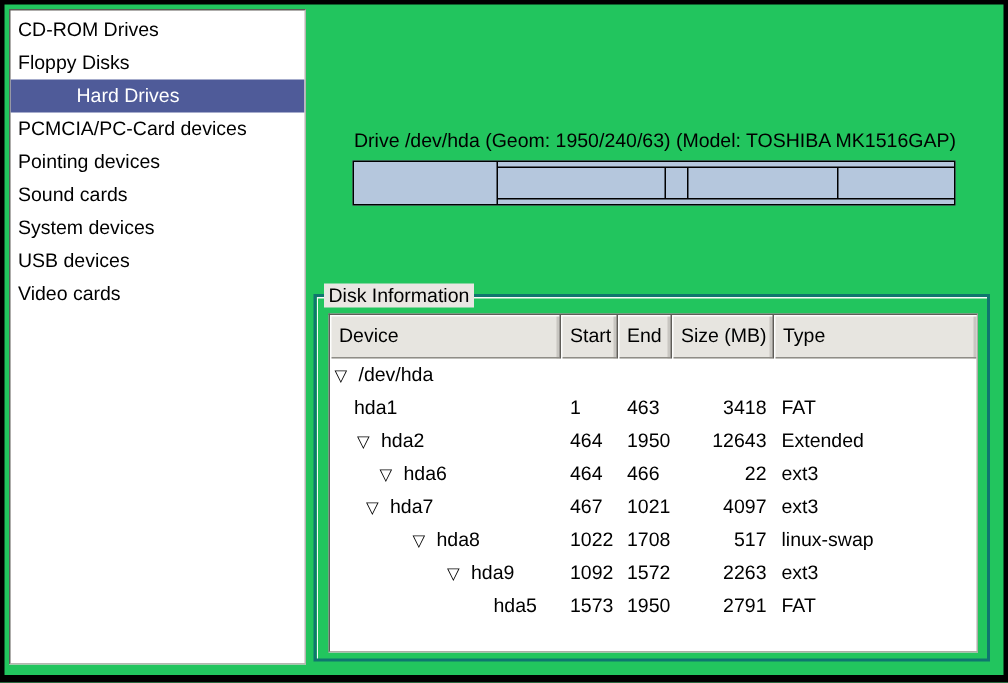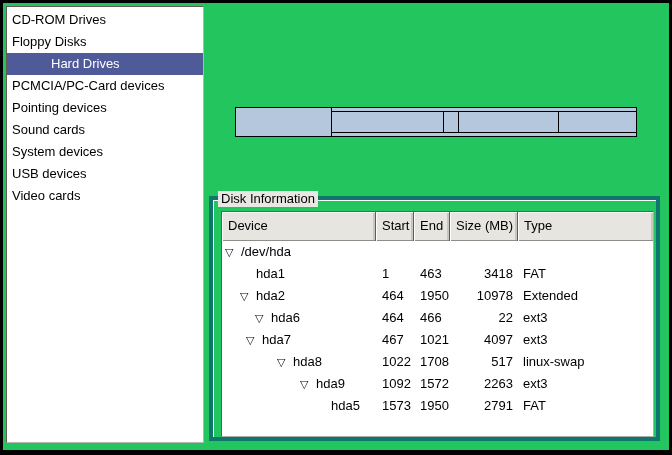--- a/index.html
+++ b/index.html
@@ -53,21 +53,21 @@
   .ext-inner {
     height:100%; display:flex;
     border-top:1px solid #000; border-bottom:1px solid #000;
   }
   .seg-logical { height:100%; border-right:1px solid #000; }
   .seg-logical:last-child { border-right:none; }
   
   .disk-frame {
     position:absolute; left:206px; top:193px;
     width:451px; height:245px;
-    border:4px solid #0f766e;
+    border:2px solid #0f766e;
     box-shadow:inset 1px 1px 0 #fbfaf8;
   }
   .frame-label {
     position:absolute; top:-9px; left:5px;
     background:#e9e7e3; padding:0 3px;
     line-height:16px; white-space:nowrap;
   }
   
   .disk-table {
     position:absolute; left:8px; top:11px;
@@ -113,20 +113,21 @@
       <div class="list-item">Floppy Disks</div>
       <div class="list-item selected">Hard Drives</div>
       <div class="list-item">PCMCIA/PC-Card devices</div>
       <div class="list-item">Pointing devices</div>
       <div class="list-item">Sound cards</div>
       <div class="list-item">System devices</div>
       <div class="list-item">USB devices</div>
       <div class="list-item">Video cards</div>
     </div>
 
+  <div class="drive-title">Drive /dev/hda (Geom: 1950/240/63) (Model: TOSHIBA MK1516GAP)</div>
 
   <div class="partition-bar">
       <div class="seg-primary" style="width: 23.9%;"></div>
       <div class="seg-extended" style="width: 76.1%;">
         <div class="ext-inner">
           <div class="seg-logical" style="width: 37%;"></div>
           <div class="seg-logical" style="width: 4.7%;"></div>
           <div class="seg-logical" style="width: 33%;"></div>
           <div class="seg-logical" style="width: 25.3%;"></div>
         </div>
@@ -146,31 +147,31 @@
         </div>
       <div class="tbody">
           <div class="tr">
             <div class="td col0" style="padding-left: 3px;"><span class="expander">▽</span><span>/dev/hda</span></div>
             <div class="td col1"></div>
             <div class="td col2"></div>
             <div class="td col3"></div>
             <div class="td col4"></div>
           </div>
           <div class="tr">
-            <div class="td col0" style="padding-left: 18px;"><span class="expander"></span><span>hda1</span></div>
+            <div class="td col0" style=""><span class="expander"></span><span>hda1</span></div>
             <div class="td col1">1</div>
             <div class="td col2">463</div>
             <div class="td col3">3418</div>
             <div class="td col4">FAT</div>
           </div>
           <div class="tr">
             <div class="td col0" style="padding-left: 18px;"><span class="expander">▽</span><span>hda2</span></div>
             <div class="td col1">464</div>
             <div class="td col2">1950</div>
-            <div class="td col3">10978</div>
+            <div class="td col3">12643</div>
             <div class="td col4">Extended</div>
           </div>
           <div class="tr">
             <div class="td col0" style="padding-left: 33px;"><span class="expander">▽</span><span>hda6</span></div>
             <div class="td col1">464</div>
             <div class="td col2">466</div>
             <div class="td col3">22</div>
             <div class="td col4">ext3</div>
           </div>
           <div class="tr">

